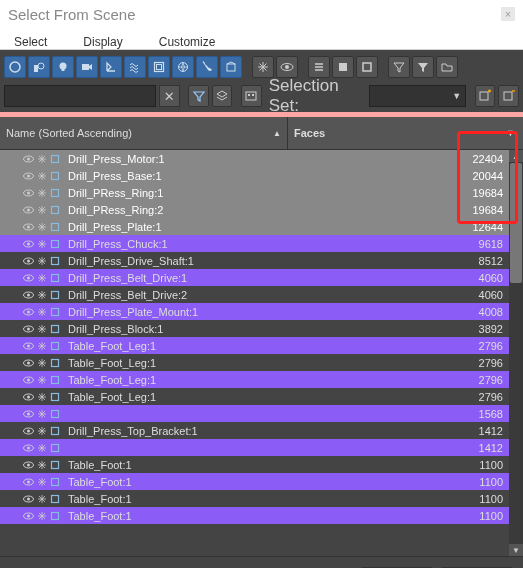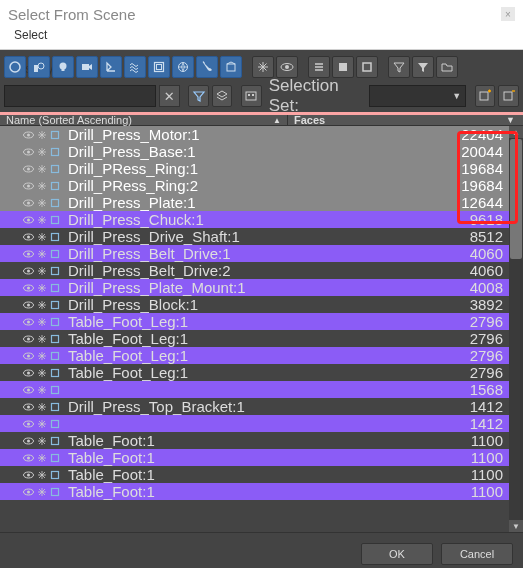--- a/index.html
+++ b/index.html
@@ -1,39 +1,39 @@
 <!DOCTYPE html>
 <html><head>
 <meta charset="utf-8">
 <style>
 * { margin: 0; padding: 0; box-sizing: border-box; font-family: "Segoe UI", Arial, sans-serif; }
 body { width: 523px; height: 568px; background: #fff; font-size: 11px; color: #333; overflow: hidden; }
 .titlebar { height: 28px; display: flex; align-items: center; justify-content: space-between; padding: 0 8px 0 8px; background: #fff; }
 .titlebar span { color: #888; font-size: 15px; }
 .title-close { width: 14px; height: 14px; background: #e8e8e8; display: flex; align-items: center; justify-content: center; color: #999; font-size: 10px; }
-.menubar { height: 22px; background: #fff; display: flex; align-items: flex-start; gap: 20px; padding-left: 14px; border-bottom: 1px solid #d0d0d0; flex-direction: column; }
+.menubar { height: 22px; background: #fff; display: flex; align-items: flex-end; gap: 36px; padding-left: 14px; border-bottom: 1px solid #d0d0d0; }
 .menubar span { font-size: 12px; color: #333; }
 .dark-panel { background: #444; padding: 4px 4px 2px 4px; }
 .toolbar { height: 26px; display: flex; align-items: center; gap: 2px; }
 .tbtn { width: 22px; height: 22px; background: #555; border: 1px solid #333; display: flex; align-items: center; justify-content: center; color: #ccc; font-size: 11px; border-radius: 2px; cursor: pointer; }
 .tbtn.active { background: #3a6da8; border-color: #2a5a95; }
 .tsep { width: 6px; }
 .row2 { height: 28px; display: flex; align-items: center; gap: 3px; margin-top: 2px; }
 .search-box { width: 158px; height: 22px; background: #333; border: 1px solid #222; color: #ccc; padding: 0 4px; font-size: 11px; }
 .xbtn { width: 22px; height: 22px; background: #555; border: 1px solid #333; color: #ccc; display: flex; align-items: center; justify-content: center; font-size: 13px; cursor: pointer; }
 .sel-label { color: #ccc; margin-left: 4px; font-size: 17px; }
 .sel-drop { width: 104px; height: 22px; background: #333; border: 1px solid #222; display: flex; align-items: center; justify-content: flex-end; padding: 0 4px; color: #ccc; font-size: 9px; }
-.header-row { height: 14px; background: #555; border-top: 3px solid #fca5a5; border-bottom: 1px solid #333; display: flex; align-items: center; color: #ddd; font-size: 11px; position: relative; }
+.header-row { height: 38px; background: #555; border-top: 5px solid #fca5a5; border-bottom: 1px solid #333; display: flex; align-items: center; color: #ddd; font-size: 11px; position: relative; }
 .hdr-name { width: 288px; padding-left: 6px; display: flex; align-items: center; border-right: 1px solid #333; height: 100%; }
 .hdr-name .arrow { margin-left: auto; margin-right: 6px; font-size: 8px; }
 .hdr-faces { flex: 1; padding-left: 6px; font-weight: bold; }
 .hdr-menu { position: absolute; right: 8px; font-size: 9px; }
 .list { height: 406px; background: #444; overflow: hidden; position: relative; }
 .rows { position: absolute; inset: 0 14px 0 0; overflow: hidden; }
-.row { height: 17px; display: flex; align-items: center; color: #ddd; font-size: 15px; }
+.row { height: 17px; display: flex; align-items: center; color: #ddd; font-size: 11px; }
 .row.sel { background: #888; color: #fff; }
 .row.alt { background: #8b5cf6; }
 .row-icons { width: 64px; display: flex; align-items: center; justify-content: flex-end; gap: 2px; padding-right: 4px; }
 .ic { width: 11px; height: 11px; display: inline-flex; align-items: center; justify-content: center; font-size: 9px; color: #ccc; }
 .row-name { flex: 0 0 224px; padding-left: 4px; white-space: nowrap; overflow: hidden; }
 .row.sel .row-name { }
 .row-faces { flex: 1; text-align: right; padding-right: 6px; }
 .hlbox { position: absolute; border: 3px solid #ff2020; border-radius: 4px; pointer-events: none; }
 .scroll { position: absolute; right: 0; top: 0; width: 14px; height: 100%; background: #3a3a3a; }
 .scroll .arr { height: 12px; background: #555; color: #ccc; font-size: 8px; display: flex; align-items: center; justify-content: center; }

